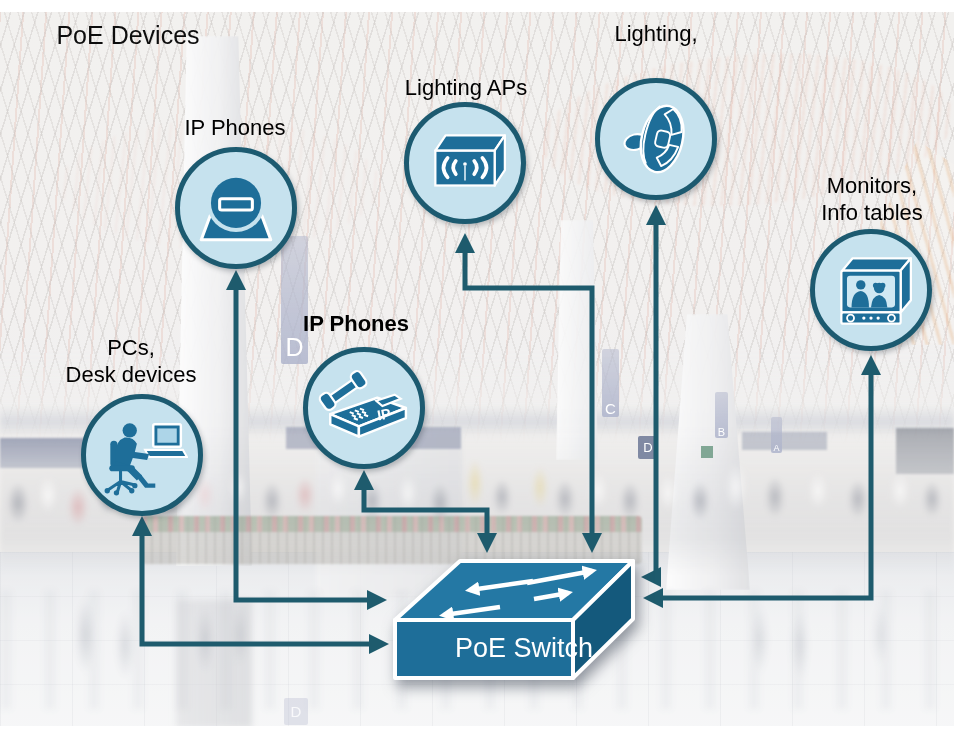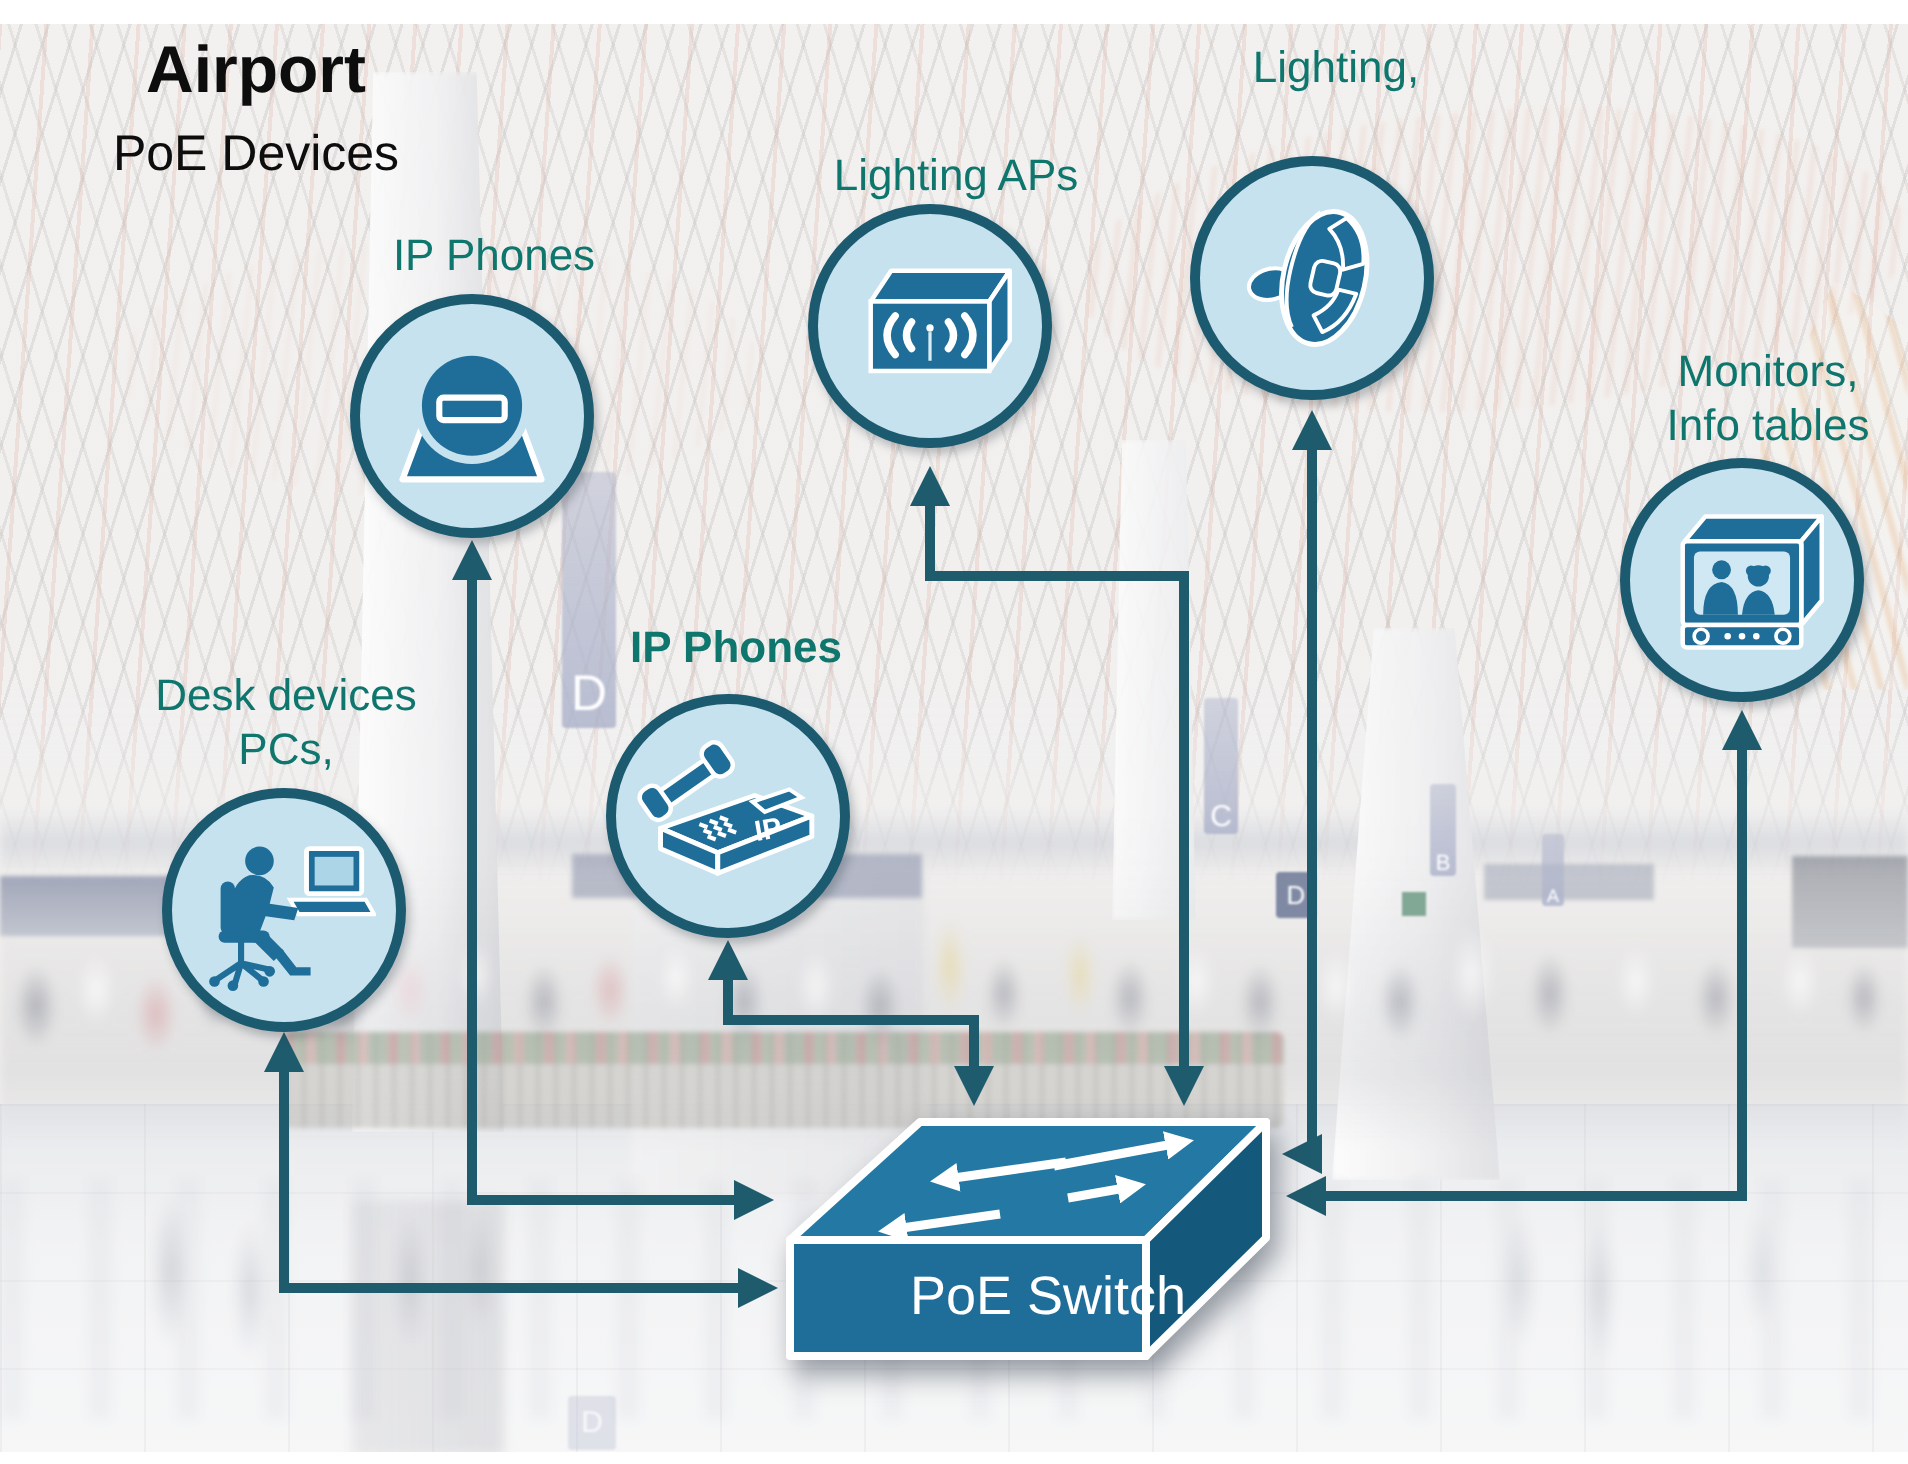--- a/index.html
+++ b/index.html
@@ -124,21 +124,21 @@
     box-sizing:border-box;z-index:11;display:flex;align-items:center;justify-content:center;
     box-shadow:2px 3px 5px rgba(50,60,70,.3);}
   #cir-cameras{left:175px;top:147px;}
   #cir-aps{left:404px;top:102px;}
   #cir-lighting{left:595px;top:78px;}
   #cir-monitors{left:810px;top:229px;}
   #cir-phones{left:303px;top:347px;}
   #cir-pcs{left:81px;top:394px;}
   .dev-icon{width:92px;height:92px;}
 
-  .dev-label{z-index:12;text-align:center;color:#0f766e;font-size:22px;line-height:27px;padding-left:12px;}
+  .dev-label{z-index:12;text-align:center;color:#000000;font-size:22px;line-height:27px;}
   #lbl-cameras{left:155px;top:114px;width:160px;}
   #lbl-aps{left:386px;top:74px;width:160px;}
   #lbl-lighting{left:576px;top:20px;width:160px;}
   #lbl-monitors{left:782px;top:172px;width:180px;}
   #lbl-phones{left:276px;top:310px;width:160px;font-weight:bold;}
   #lbl-pcs{left:41px;top:334px;width:180px;}
 
   #title{left:8px;top:14px;width:240px;z-index:12;text-align:center;color:#0d0d0d;}
   #title .t1{font-size:33px;font-weight:700;line-height:42px;}
   #title .t2{font-size:25px;font-weight:400;line-height:42px;}
@@ -303,40 +303,39 @@
       <rect x="13" y="55" width="25" height="6" rx="3" fill="#1e6e99"></rect>
       <path d="M24,61 v10 M24,71 l-12,8 M24,71 l-3,10 M24,71 l10,8 M24,71 l13,3" stroke="#1e6e99" stroke-width="3" fill="none" stroke-linecap="round"></path>
       <circle cx="11" cy="80" r="2.6" fill="#1e6e99"></circle>
         <circle cx="20" cy="82" r="2.6" fill="#1e6e99"></circle>
       <circle cx="35" cy="80" r="2.6" fill="#1e6e99"></circle>
         <circle cx="38" cy="75" r="2.6" fill="#1e6e99"></circle>
     </svg>
   </div>
 
   <div id="title">
-    <div class="t1">Airport</div>
     <div class="t2">PoE Devices</div>
   </div>
   <div class="dev-label" id="lbl-cameras">
     <div>IP Phones</div>
   </div>
   <div class="dev-label" id="lbl-aps">
     <div>Lighting APs</div>
   </div>
   <div class="dev-label" id="lbl-lighting">
     <div>Lighting,</div>
   </div>
   <div class="dev-label" id="lbl-monitors">
     <div>Monitors,</div>
     <div>Info tables</div>
   </div>
   <div class="dev-label" id="lbl-phones">
     <div>IP Phones</div>
   </div>
   <div class="dev-label" id="lbl-pcs">
+    <div>PCs,</div>
     <div>Desk devices</div>
-    <div>PCs,</div>
   </div>
   <div id="switch-label">PoE Switch</div>
 
   <div id="strip-top"></div>
   <div id="strip-bottom"></div>
 </div>
 
 </body></html>

